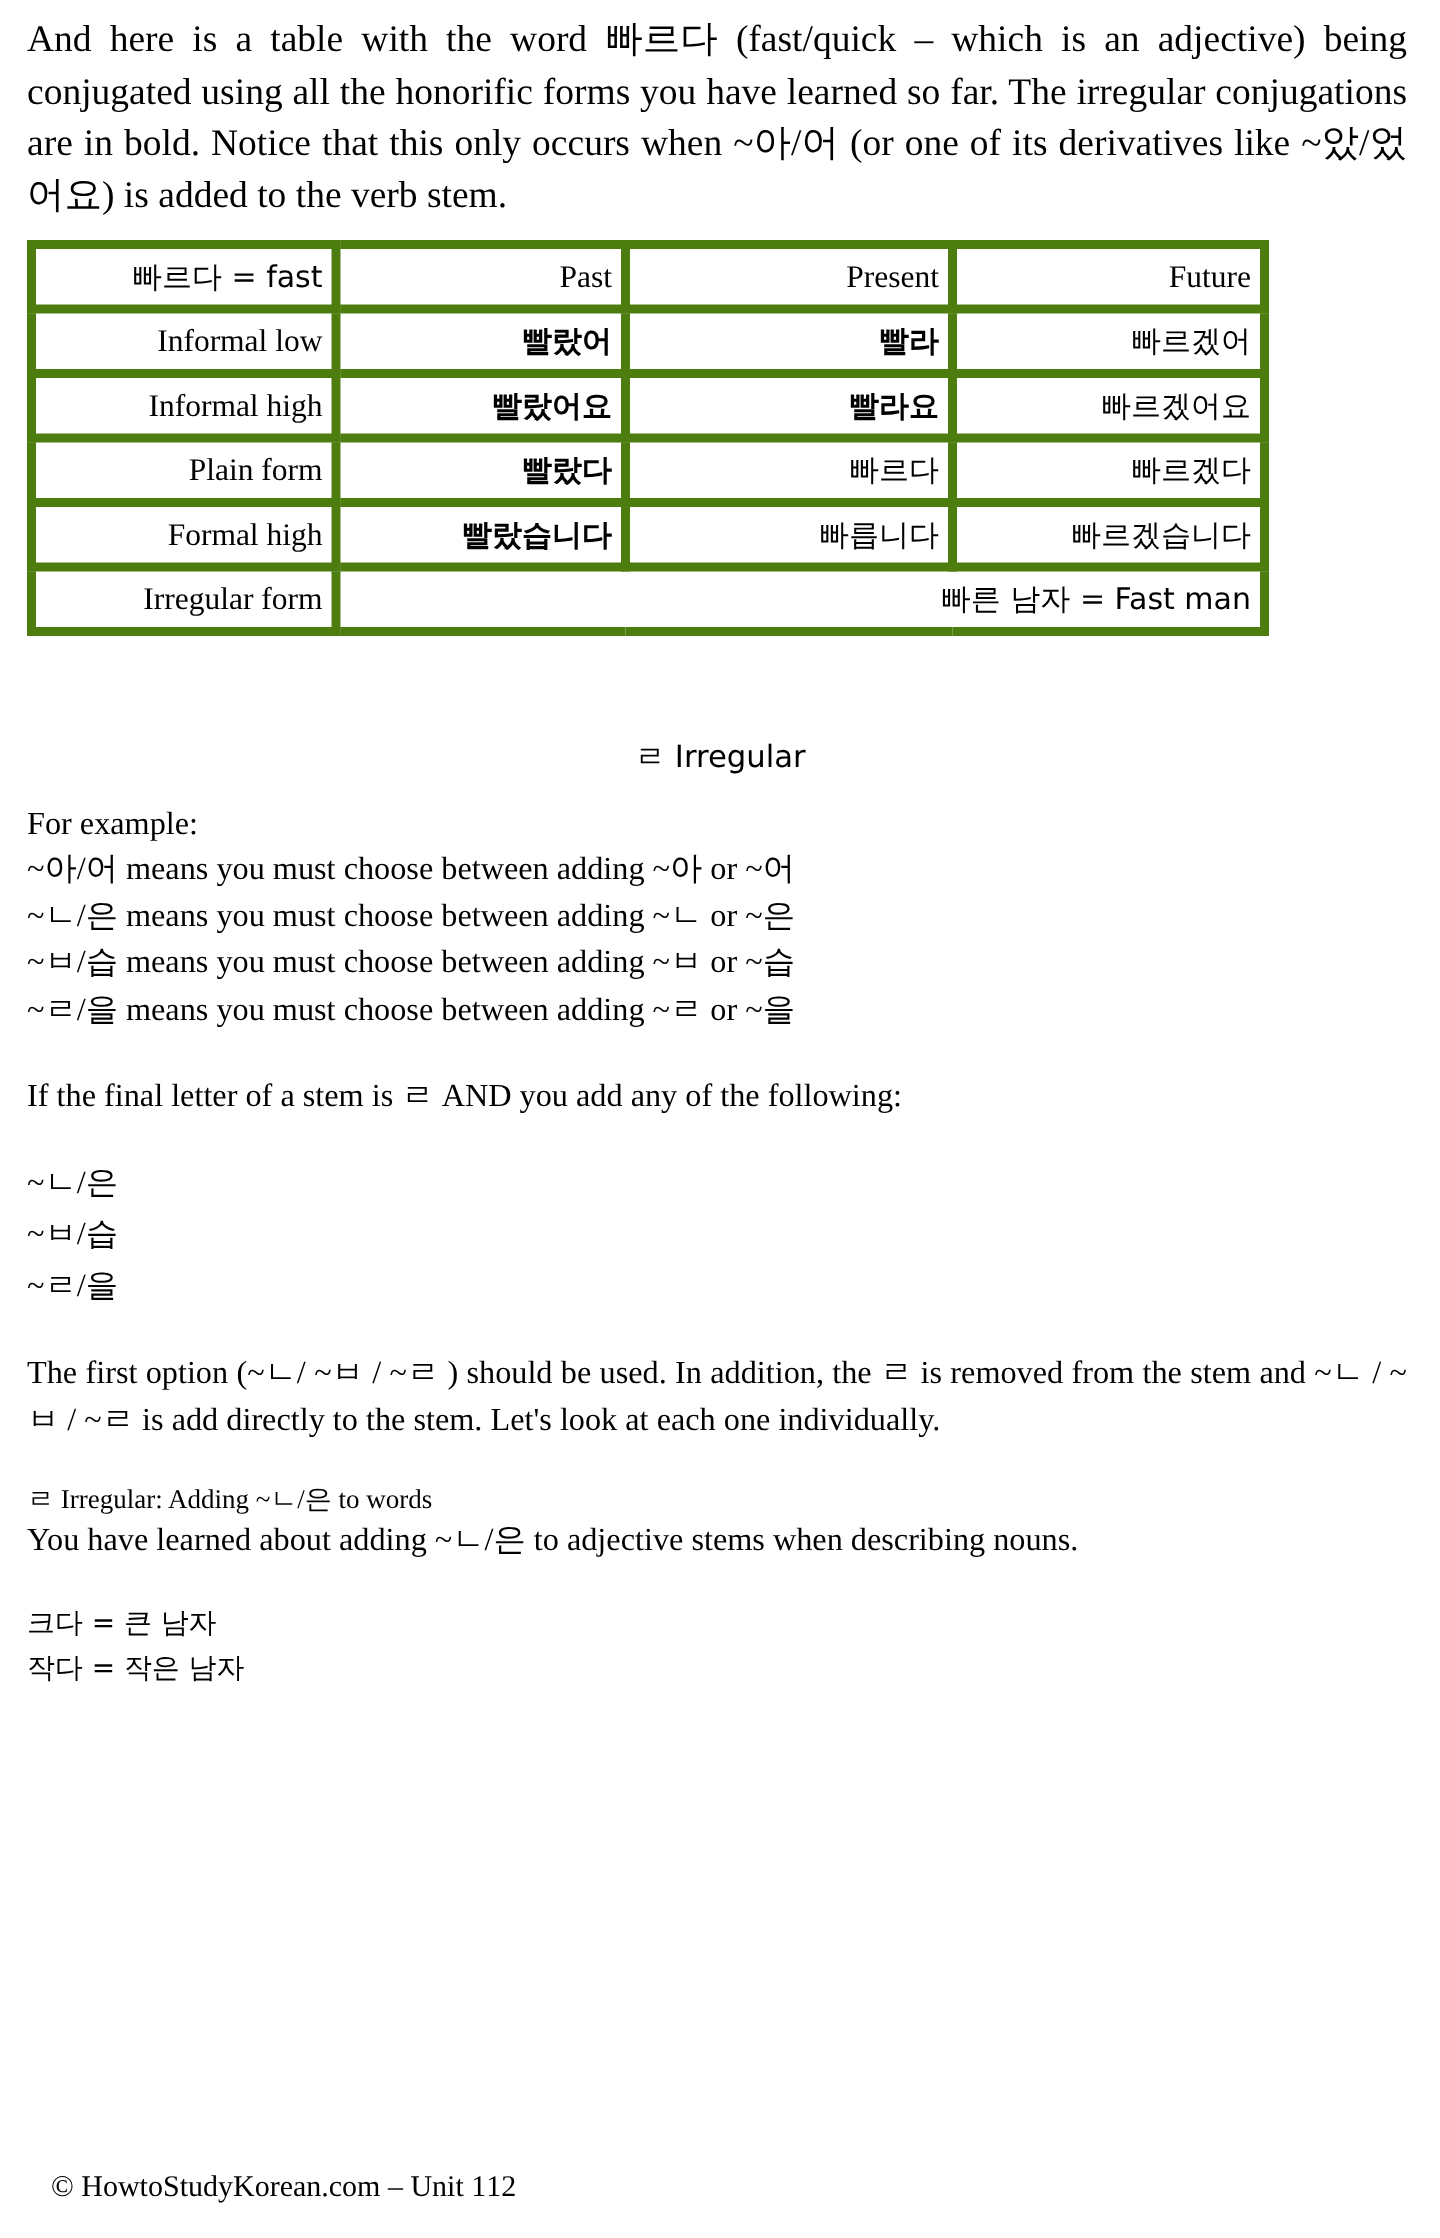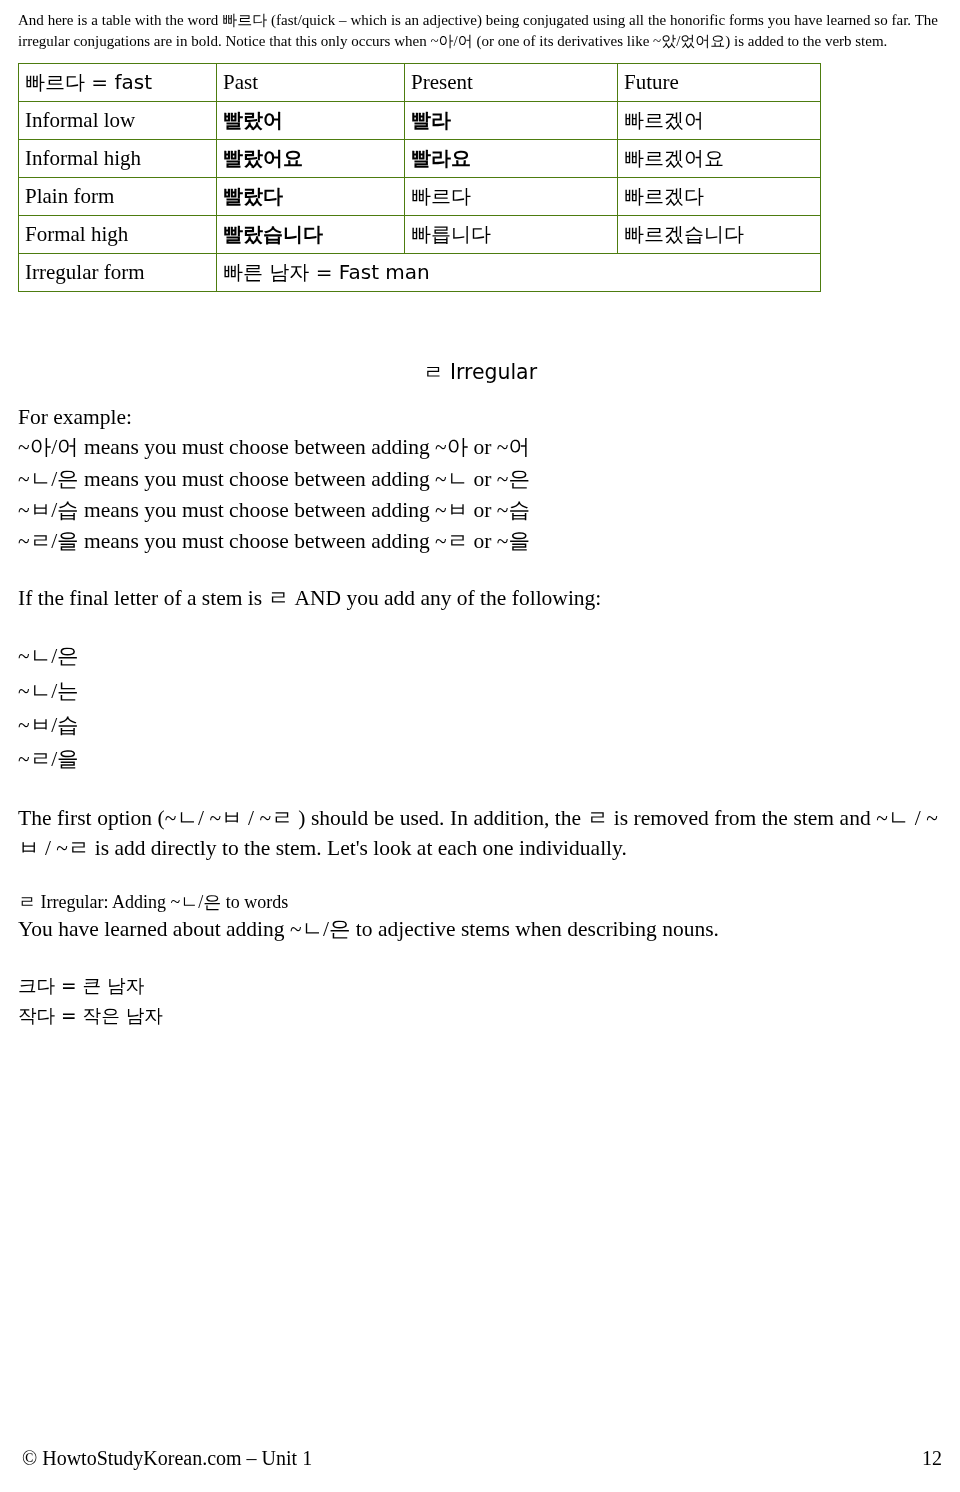--- a/index.html
+++ b/index.html
@@ -19,44 +19,45 @@
     position: relative;
     width: 960px;
     height: 1492px;
     box-sizing: border-box;
     padding: 10px 18px 0 18px;
   }
   p, div {
     box-sizing: border-box;
   }
   .intro {
-    font-size: 15px;
+    font-size: 25px;
     line-height: 1.38;
     text-align: justify;
     margin: 0 0 12px 0;
     padding-right: 4px;
   }
   .ko {
     font-family: "DejaVu Sans", sans-serif;
     font-size: 0.93em;
   }
 
   
   table.conj {
     border-collapse: collapse;
     margin: 6px 0 0 0;
     width: 750px;
     table-layout: fixed;
   }
   table.conj td {
-    border: 1px solid #4d7c0f;
+    border: 6px solid #4d7c0f;
     padding: 3px 6px 4px 6px;
     font-size: 21px;
     vertical-align: middle;
     height: 30px;
+    text-align: right;
   }
   td.c-label { width: 185px; }
   td.c-past  { width: 175px; }
   td.c-pres  { width: 200px; }
   td.c-fut   { width: 190px; }
   .kbold {
     font-family: "DejaVu Sans", sans-serif;
     font-weight: bold;
     font-size: 20px;
   }
@@ -108,25 +109,25 @@
   }
   .example-line {
     font-size: 20px;
     line-height: 1.5;
     margin: 0;
   }
 
   
   .footer {
     position: absolute;
-    left: 22px;
+    left: 34px;
     right: 18px;
     bottom: 22px;
     display: flex;
-    justify-content: space-between;
+    justify-content: flex-start;
     align-items: baseline;
     font-size: 20px;
   }
 </style>
 </head>
 <body>
 
 <div class="page">
 
   <p class="intro">And here is a table with the word 빠르다 (fast/quick – which is an adjective) being conjugated using all the honorific forms you have learned so far. The irregular conjugations are in bold. Notice that this only occurs when ~아/어 (or one of its derivatives like ~았/었어요) is added to the verb stem.</p>
@@ -184,21 +185,20 @@
   <p class="list-line">~ㅂ/습 means you must choose between adding ~ㅂ or ~습</p>
   <p class="list-line">~ㄹ/을 means you must choose between adding ~ㄹ or ~을</p>
 
   <div class="gap-md"></div>
 
   <p class="body-line">If the final letter of a stem is ㄹ AND you add any of the following:</p>
 
   <div class="gap-md"></div>
 
   <p class="mini-line">~ㄴ/은</p>
-  <p class="mini-line">~ㄴ/는</p>
   <p class="mini-line">~ㅂ/습</p>
   <p class="mini-line">~ㄹ/을</p>
 
   <div class="gap-md"></div>
 
   <p class="body-block">The first option (~ㄴ/ ~ㅂ / ~ㄹ ) should be used. In addition, the ㄹ is removed from the stem and ~ㄴ / ~ㅂ / ~ㄹ is add directly to the stem. Let's look at each one individually.</p>
 
   <div class="gap-md"></div>
 
   <p class="sub-heading">ㄹ Irregular: Adding ~ㄴ/은 to words</p>

